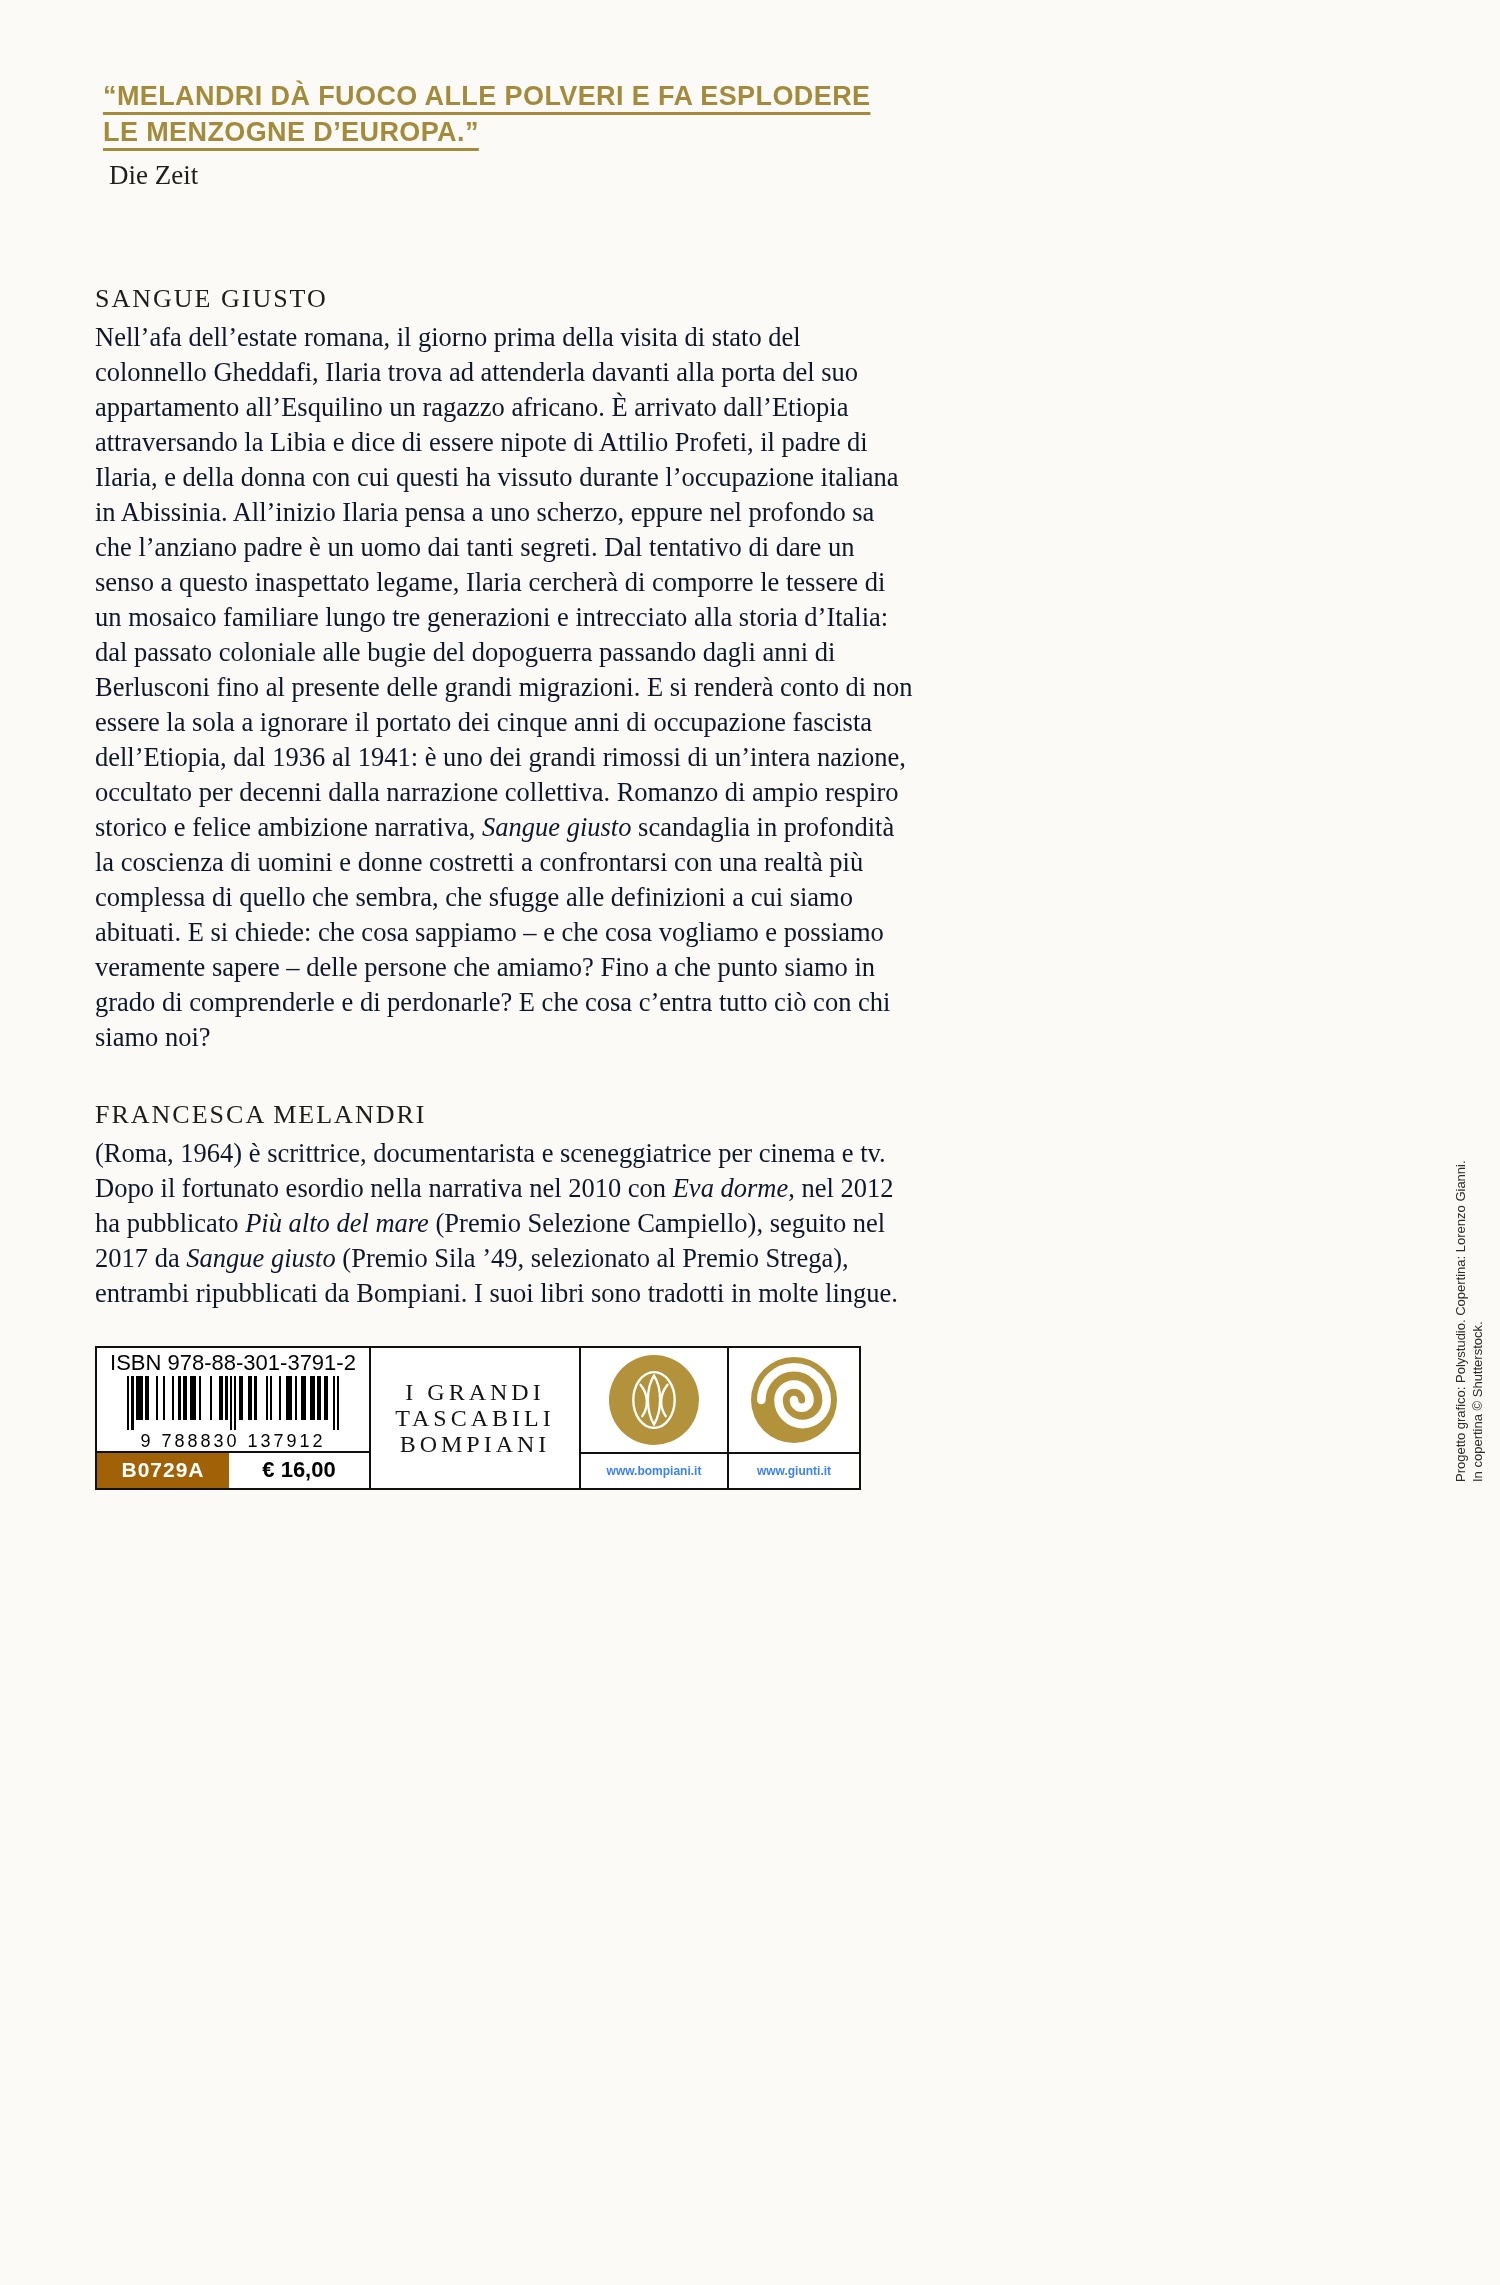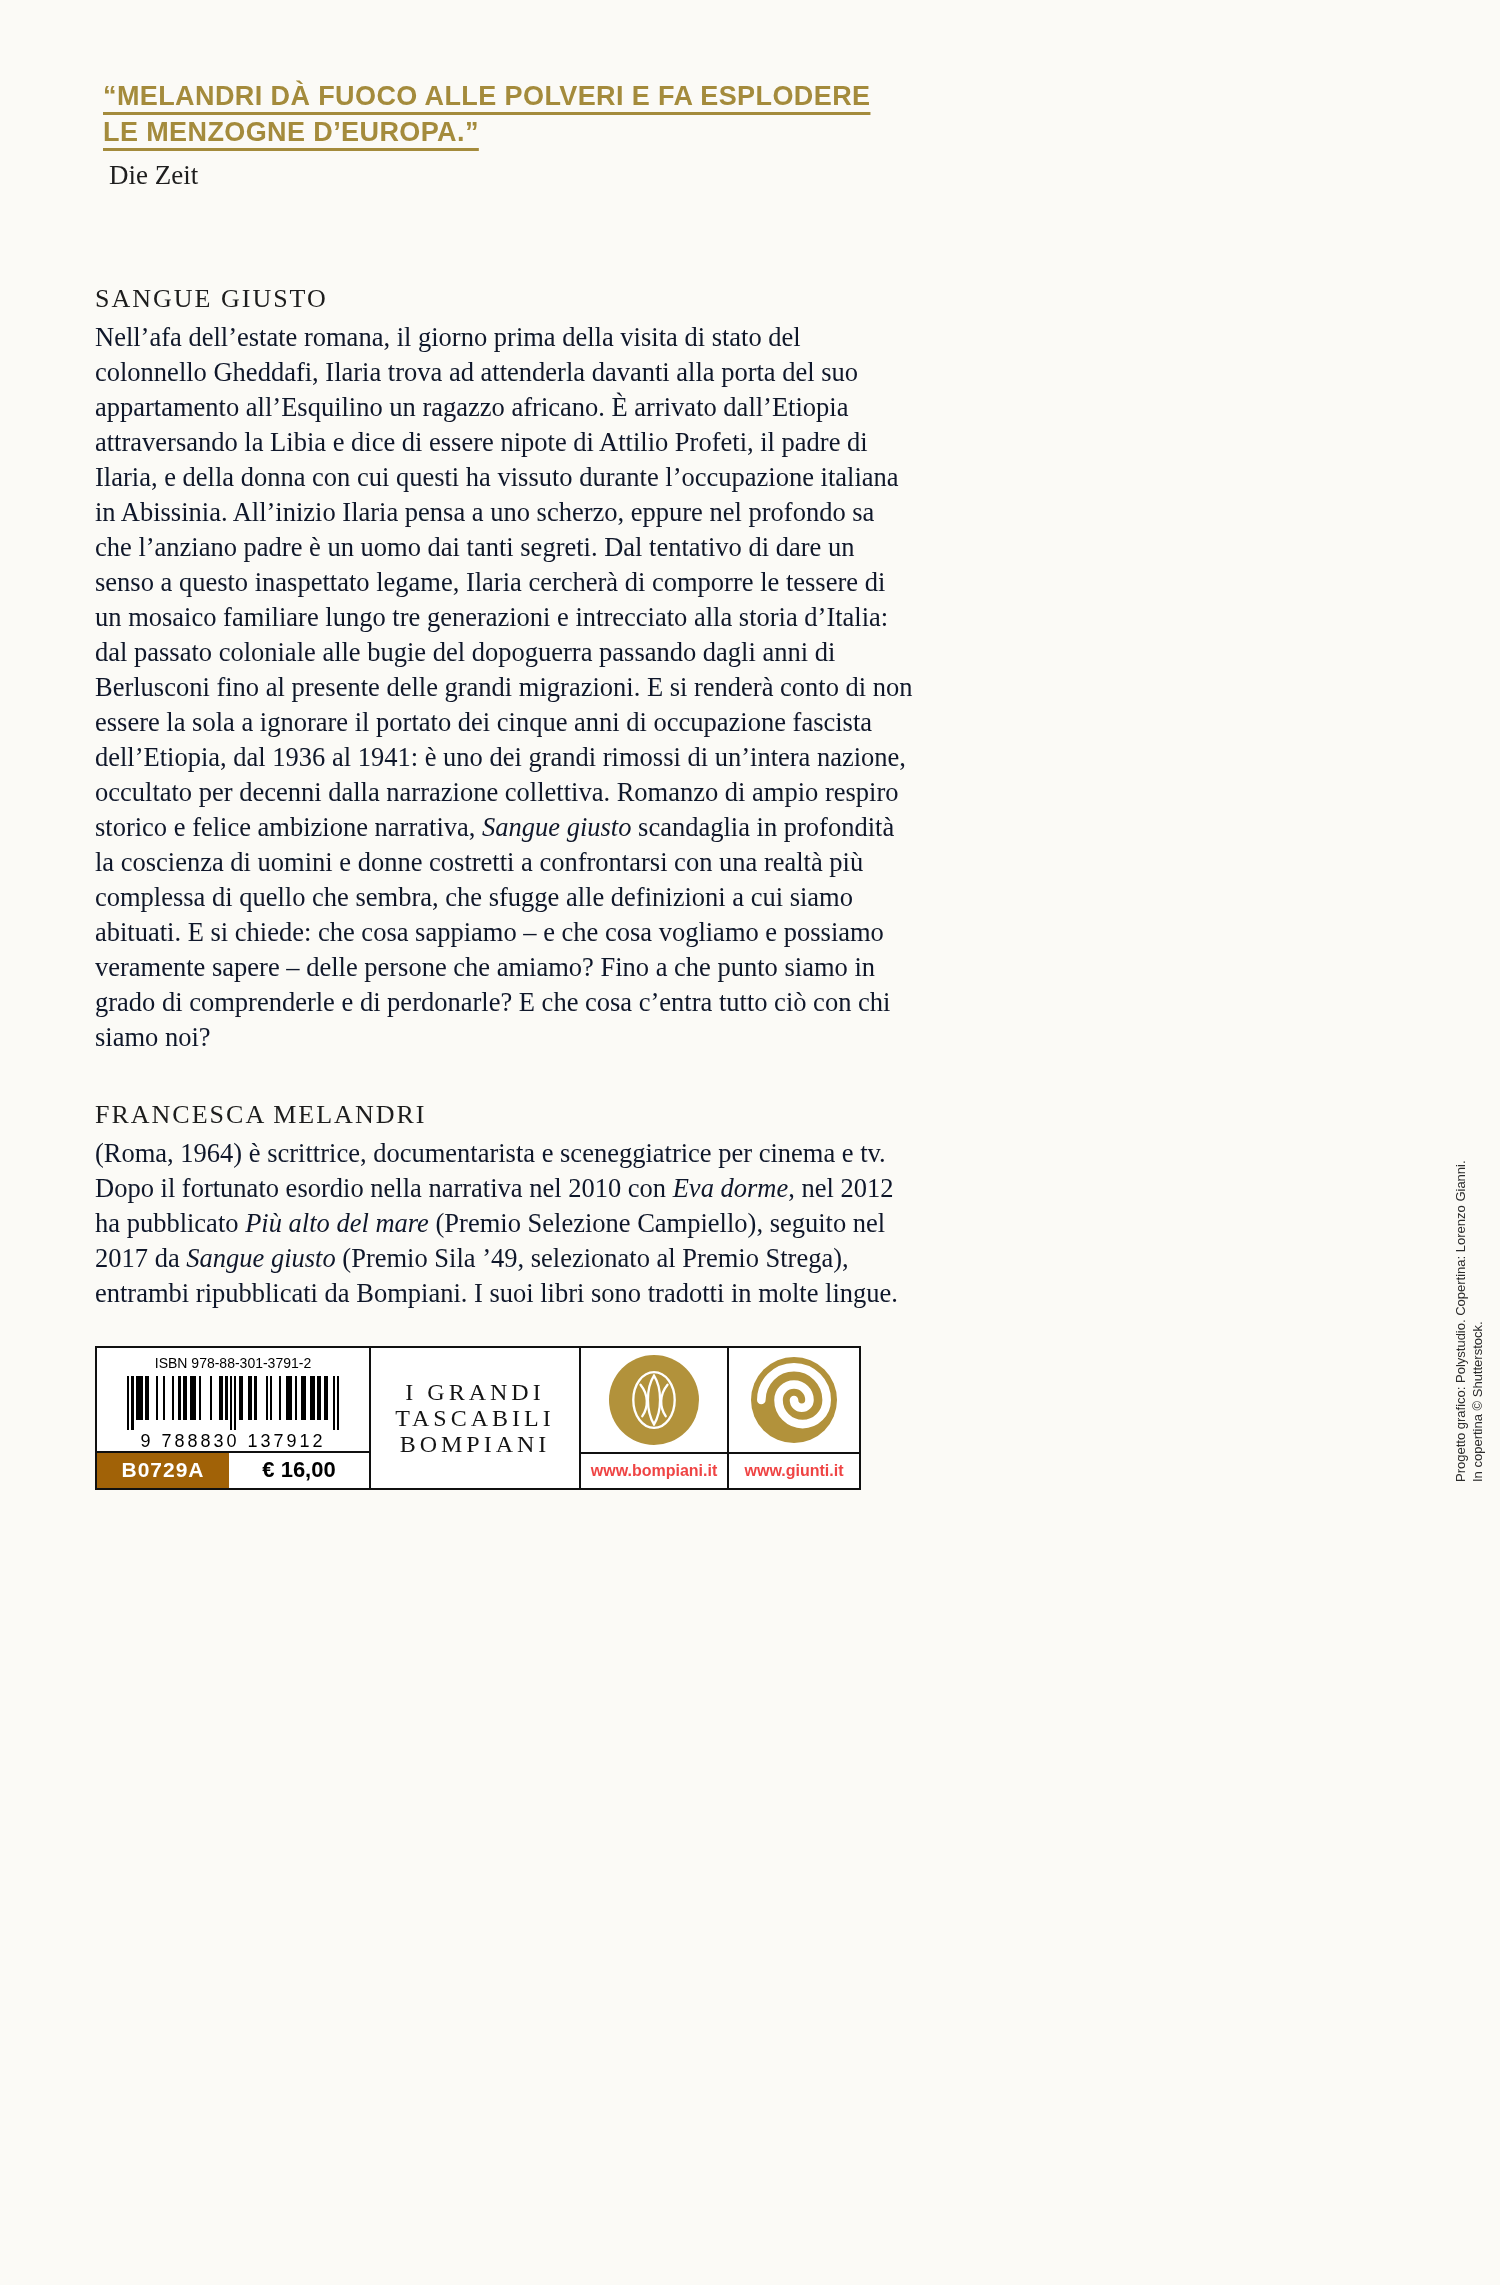--- a/index.html
+++ b/index.html
@@ -46,21 +46,21 @@
     border:2px solid #101010;
     background:#fff;
     box-sizing:content-box;
   }
   .cell{box-sizing:border-box;}
   .cell + .cell{border-left:2px solid #101010;}
 
   .barcode-cell{width:272px;display:flex;flex-direction:column;}
   .isbn-label{
     font-family:"Liberation Sans", sans-serif;
-    font-size:14px;line-height:22px;padding-top:4px;text-align:center;color:#000;
+    font-size:22px;line-height:22px;padding-top:4px;text-align:center;color:#000;
   }
   .barcode-bars{display:flex;height:56px;margin:2px 30px 0;align-items:flex-start;}
   .bc{flex:1;height:44px;}
   .bc.guard{height:54px;}
   .bc.on{background:#000;}
   .barcode-number{
     font-family:"Liberation Sans", sans-serif;
     font-size:18px;line-height:20px;letter-spacing:3px;text-align:center;color:#000;
   }
   .price-row{
@@ -84,21 +84,21 @@
   }
 
   .logo-cell{display:flex;flex-direction:column;}
   .logo-cell.bompiani{width:148px;}
   .logo-cell.giunti{width:132px;}
   .logo-area{flex:1;display:flex;align-items:center;justify-content:center;}
   .logo-area svg{display:block;}
   .logo-url{
     border-top:2px solid #101010;height:34px;
     display:flex;align-items:center;justify-content:center;
-    font-family:"Liberation Sans", sans-serif;font-weight:700;font-size:16px;color:#ef4444;
+    font-family:"Liberation Sans", sans-serif;font-weight:700;font-size:12px;color:#3b82f6;
   }
 
   
   .credits-anchor{position:absolute;left:1452px;top:1482px;width:0;height:0;}
   .credits-rot{
     transform:rotate(-90deg);transform-origin:0 0;
     white-space:nowrap;
     font-family:"Liberation Sans", sans-serif;
     font-size:13px;line-height:17px;color:#2b2b2b;
   }

